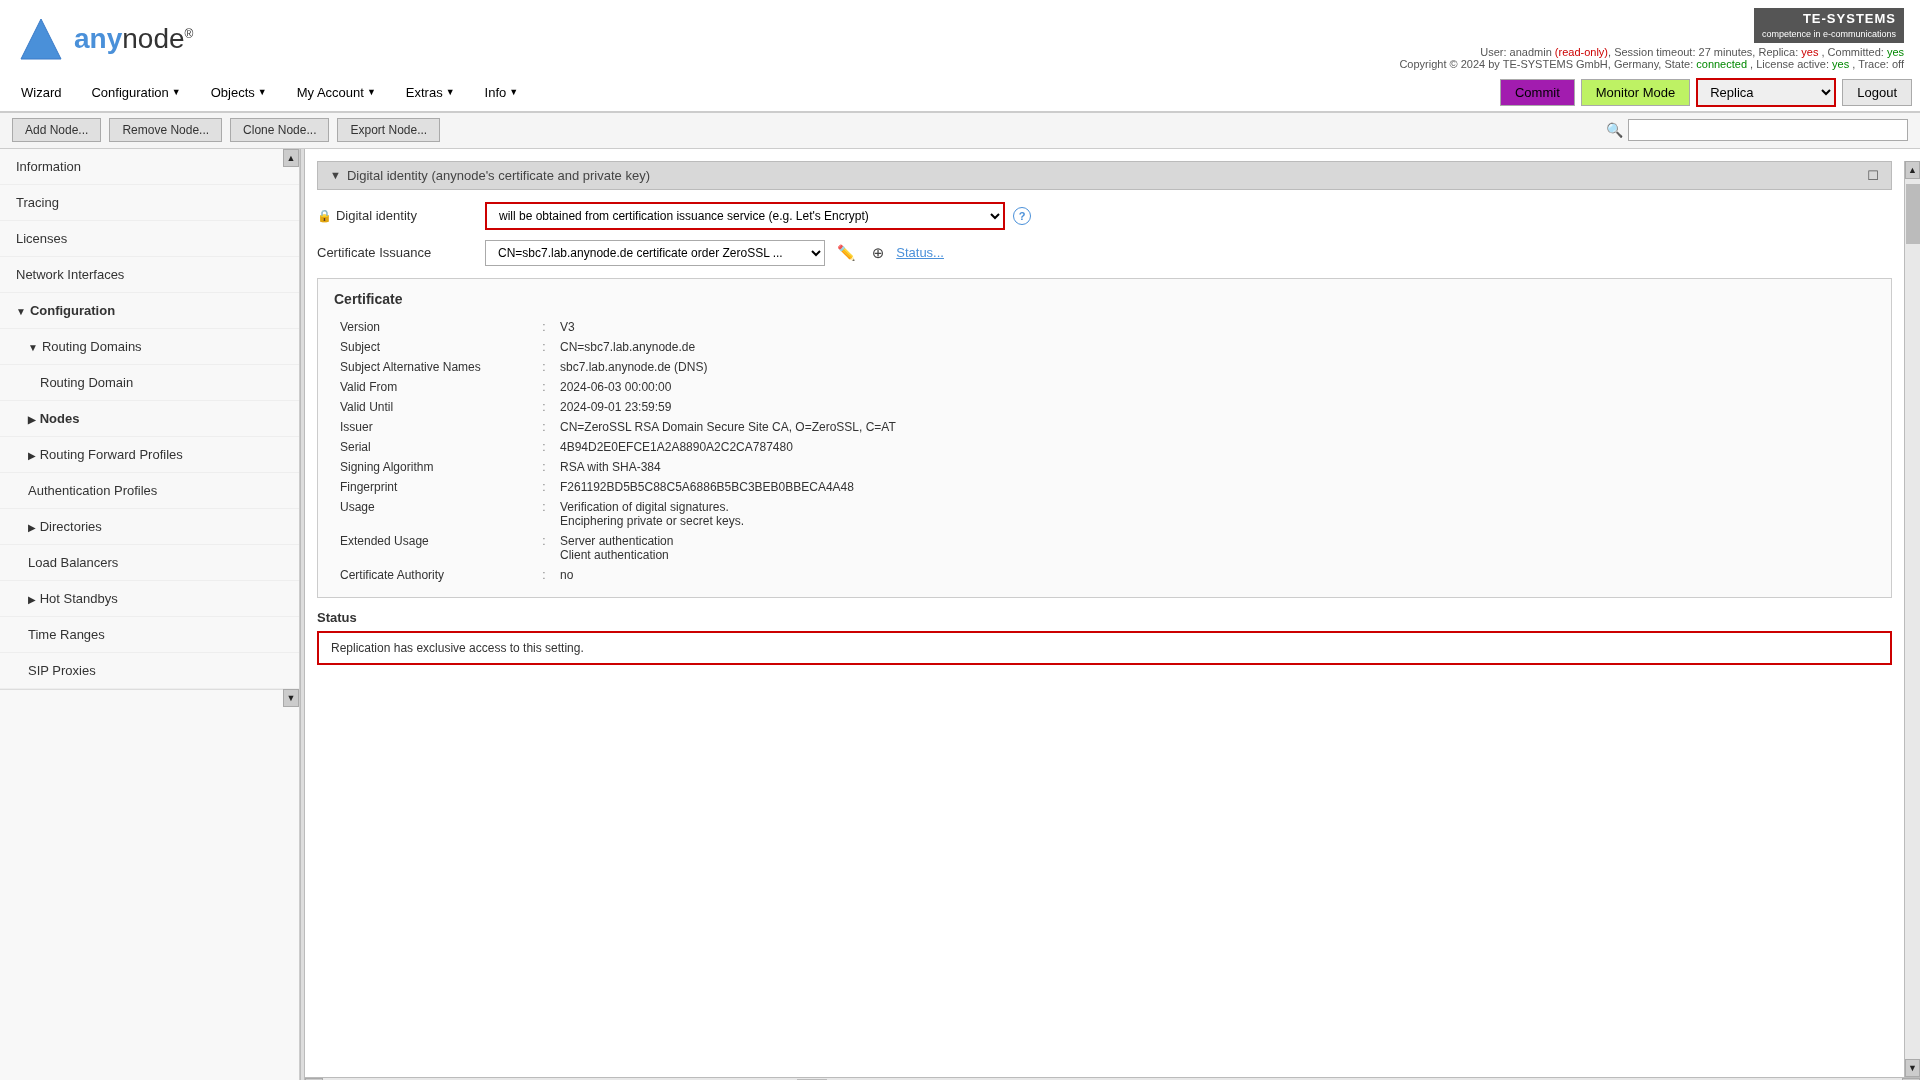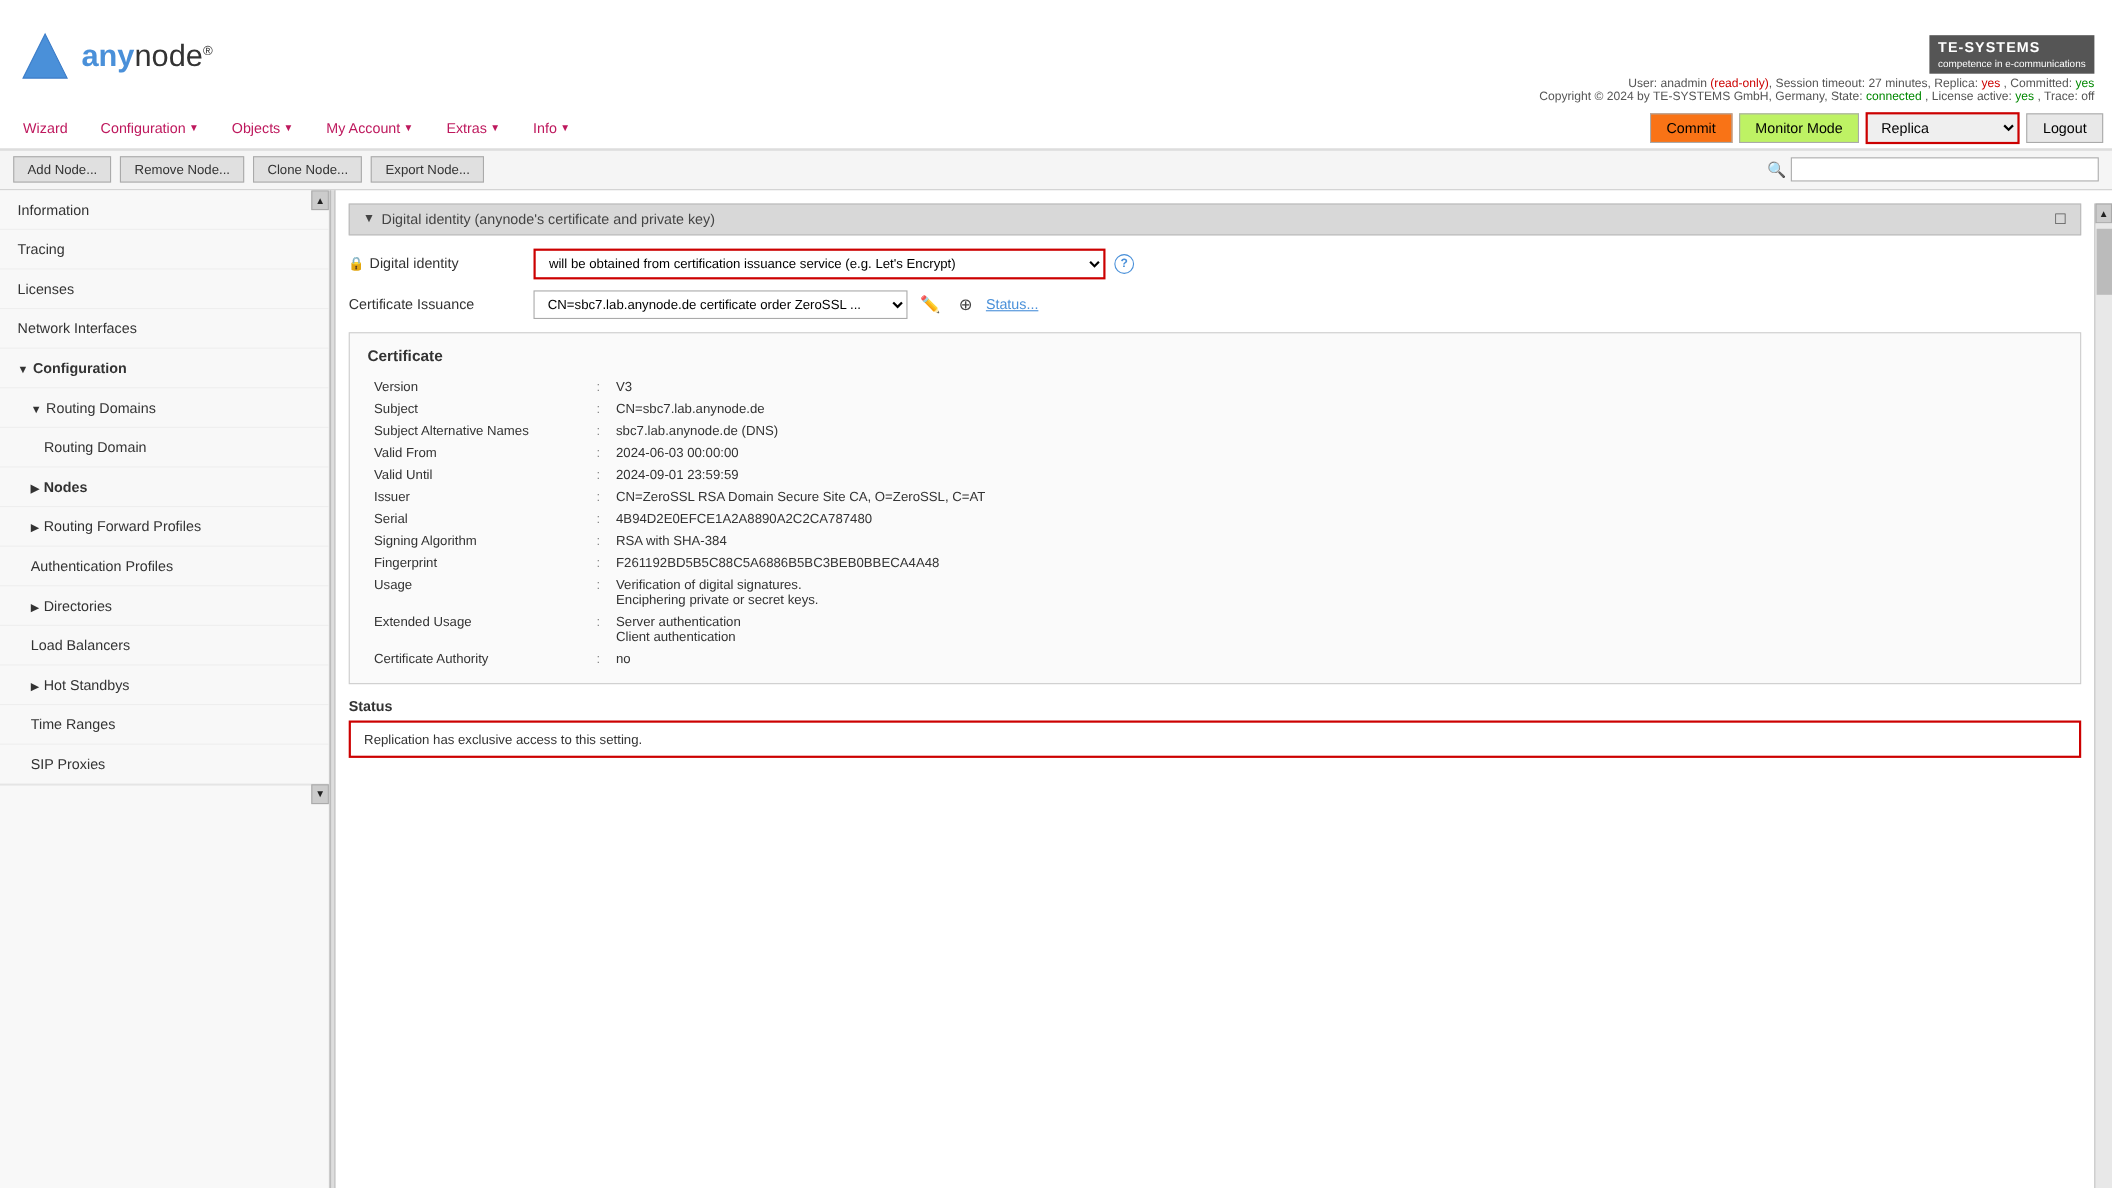--- a/index.html
+++ b/index.html
@@ -3,31 +3,31 @@
   <meta charset="utf-8">
   <style>
     * { box-sizing: border-box; margin: 0; padding: 0; }
     body { font-family: Arial, sans-serif; font-size: 13px; background: #f0f0f0; color: #222; width: 1920px; height: 1080px; overflow: hidden; }
 
     
     .header { background: #fff; border-bottom: 1px solid #ccc; }
     .header-top { display: flex; justify-content: space-between; align-items: center; padding: 8px 16px 4px 16px; }
     .logo-area { display: flex; align-items: center; gap: 8px; }
     .logo-triangle { width: 50px; height: 50px; }
-    .brand-badge { background: #555; color: #fff; font-size: 10px; padding: 2px 8px; text-align: left; line-height: 1.4; margin-top: 24px; }
+    .brand-badge { background: #555; color: #fff; font-size: 10px; padding: 2px 8px; text-align: right; line-height: 1.4; }
     .brand-badge .brand-name { font-size: 13px; font-weight: bold; letter-spacing: 1px; }
     .header-info { text-align: right; font-size: 11px; color: #555; }
     .text-red { color: #c00; }
     .text-green { color: #080; }
 
     
     .navbar { display: flex; align-items: center; background: #fff; border-bottom: 1px solid #ccc; padding: 0 8px; height: 38px; gap: 4px; }
-    .nav-item { padding: 6px 12px; cursor: pointer; font-size: 13px; color: #be185d; border: 1px solid transparent; display: flex; align-items: center; gap: 3px; }
+    .nav-item { padding: 6px 12px; cursor: pointer; font-size: 13px; color: #000000; border: 1px solid transparent; display: flex; align-items: center; gap: 3px; }
     .nav-right { margin-left: auto; display: flex; align-items: center; gap: 6px; }
-    .btn-commit { background: #f97316; border: 1px solid #aaa; padding: 5px 14px; cursor: pointer; font-size: 13px; }
+    .btn-commit { background: #a21caf; border: 1px solid #aaa; padding: 5px 14px; cursor: pointer; font-size: 13px; }
     .btn-monitor { background: #bef264; border: 1px solid #aaa; padding: 5px 14px; cursor: pointer; font-size: 13px; }
     .select-replica { border: 2px solid #c00; padding: 4px 8px; font-size: 13px; min-width: 140px; }
     .btn-logout { background: #e8e8e8; border: 1px solid #aaa; padding: 5px 14px; cursor: pointer; font-size: 13px; }
 
     
     .toolbar { display: flex; align-items: center; background: #f5f5f5; border-bottom: 1px solid #ccc; padding: 4px 12px; gap: 8px; height: 36px; }
     .toolbar-btn { background: #e0e0e0; border: 1px solid #aaa; padding: 4px 12px; cursor: pointer; font-size: 12px; color: #333; }
     .toolbar-search { margin-left: auto; display: flex; align-items: center; gap: 4px; }
     .toolbar-search input { border: 1px solid #aaa; padding: 3px 8px; width: 280px; font-size: 12px; }
 

